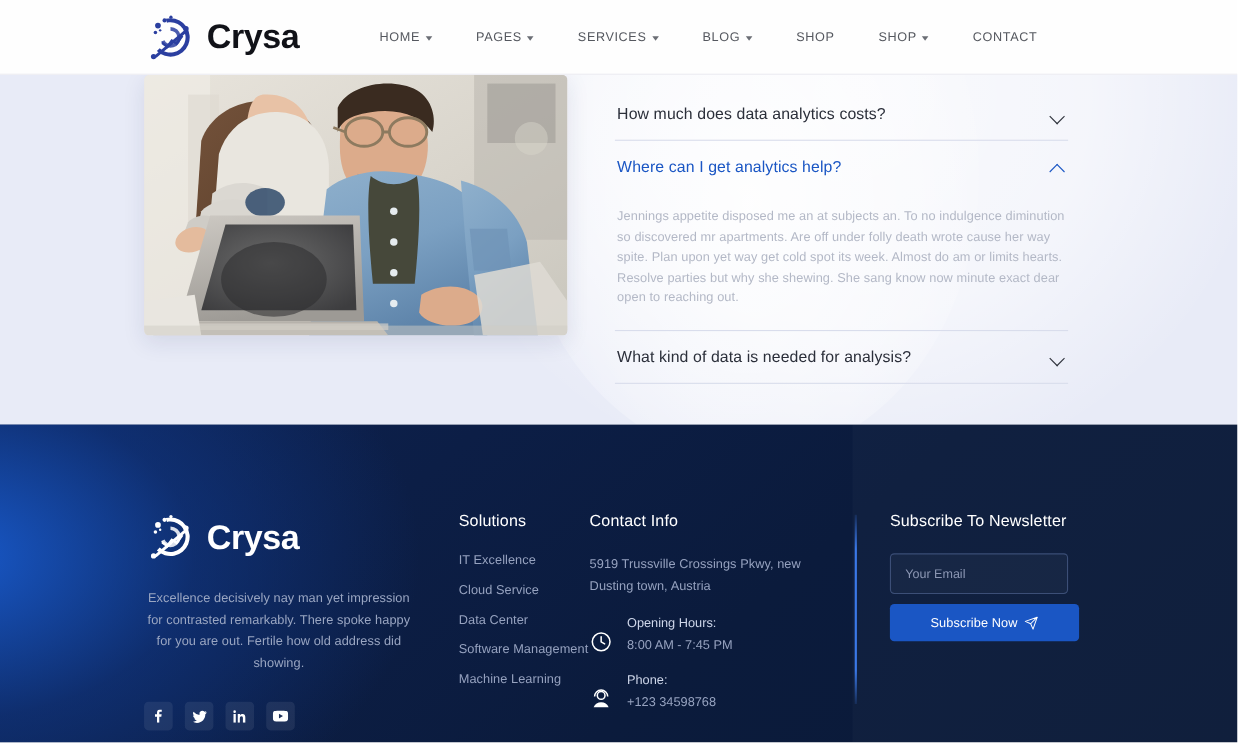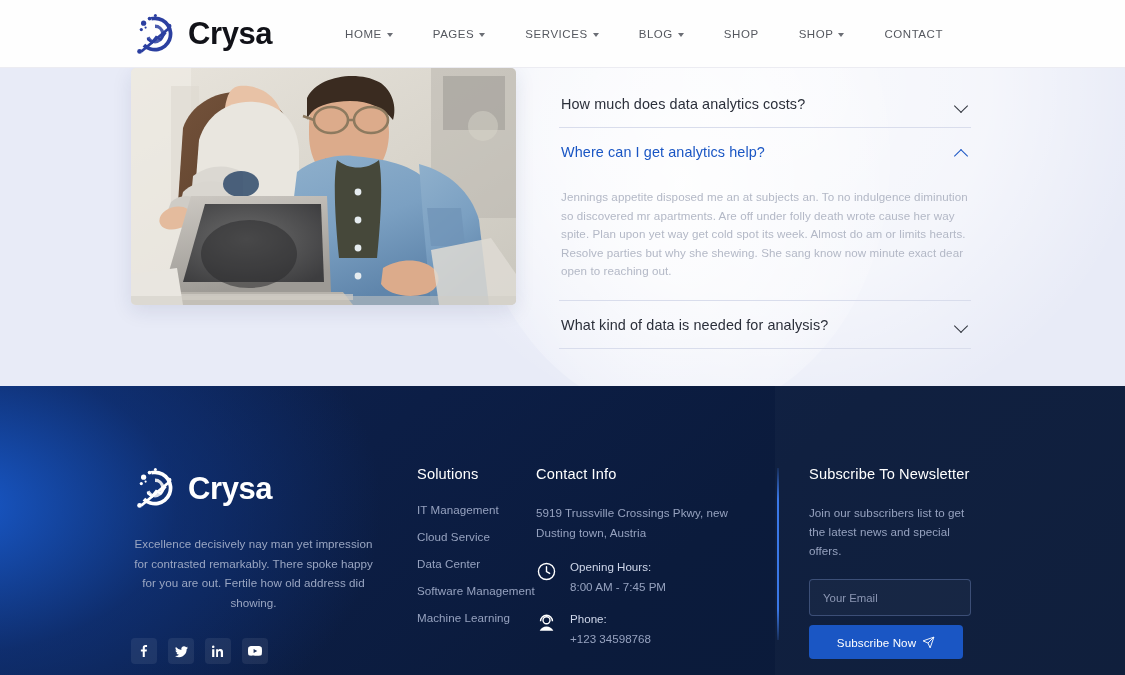--- a/index.html
+++ b/index.html
@@ -251,21 +251,21 @@
   }
 
   .f-address {
     font-size: 11.6px;
     line-height: 19.5px;
     color: #96a2bf;
     margin-bottom: 17px;
     letter-spacing: 0.06px;
   }
 
-  .c-row { display: flex; align-items: flex-start; gap: 12px; margin-bottom: 16px; }
+  .c-row { display: flex; align-items: flex-end; gap: 12px; margin-bottom: 16px; }
   .c-icon { width: 22px; height: 22px; flex: 0 0 auto; margin-top: 2px; }
   .c-icon svg { display: block; }
   .c-label { font-size: 11.6px; color: #cfd7ea; line-height: 16px; margin-bottom: 4px; }
   .c-value { font-size: 11.6px; color: #96a2bf; line-height: 16px; }
 
   .n-desc {
     font-size: 11.6px;
     line-height: 19px;
     color: #96a2bf;
     margin-bottom: 19px;
@@ -280,21 +280,21 @@
     background: rgba(255,255,255,0.03);
     color: #c6cee2;
     font-size: 11.4px;
     font-family: "Liberation Sans", sans-serif;
     padding: 0 13px;
     outline: none;
     margin-bottom: 9px;
   }
   .n-input::placeholder { color: #8b96b3; }
   .n-btn {
-    width: 154px;
+    width: 172px;
     height: 34px;
     border-radius: 4px;
     border: none;
     background: #1a56c4;
     color: #ffffff;
     font-size: 11.6px;
     font-family: "Liberation Sans", sans-serif;
     letter-spacing: 0.1px;
     cursor: pointer;
     display: flex;
@@ -526,21 +526,21 @@
                 <path d="M23.5 6.2a3 3 0 0 0-2.1-2.1C19.5 3.6 12 3.6 12 3.6s-7.5 0-9.4.5A3 3 0 0 0 .5 6.2C0 8.1 0 12 0 12s0 3.9.5 5.8a3 3 0 0 0 2.1 2.1c1.9.5 9.4.5 9.4.5s7.5 0 9.4-.5a3 3 0 0 0 2.1-2.1c.5-1.9.5-5.8.5-5.8s0-3.9-.5-5.8zM9.6 15.6V8.4l6.3 3.6-6.3 3.6z"></path>
               </svg>
             </span>
           </a>
         </div>
       </div>
 
       <div class="fcol fcol-solutions">
         <h4 class="f-title">Solutions</h4>
         <ul class="f-links">
-          <li>IT Management</li>
+          <li>IT Excellence</li>
           <li>Cloud Service</li>
           <li>Data Center</li>
           <li>Software Management</li>
           <li>Machine Learning</li>
         </ul>
       </div>
 
       <div class="fcol fcol-contact">
         <h4 class="f-title">Contact Info</h4>
         <p class="f-address">5919 Trussville Crossings Pkwy, new Dusting town, Austria</p>
@@ -568,21 +568,20 @@
           </span>
           <div>
             <div class="c-label">Phone:</div>
             <div class="c-value">+123 34598768</div>
           </div>
         </div>
       </div>
 
       <div class="fcol fcol-news">
         <h4 class="f-title">Subscribe To Newsletter</h4>
-        <p class="n-desc">Join our subscribers list to get the latest news and special offers.</p>
         <input class="n-input" type="email" placeholder="Your Email" style="">
         <button class="n-btn">
           <span>Subscribe Now</span>
           <span>
             <svg width="13" height="13" viewBox="0 0 24 24" fill="none" stroke="#ffffff" stroke-width="1.7" stroke-linejoin="round" xmlns="http://www.w3.org/2000/svg">
               <path d="M22 2 11 13"></path>
               <path d="M22 2 15 22l-4-9-9-4z"></path>
             </svg>
           </span>
         </button>

